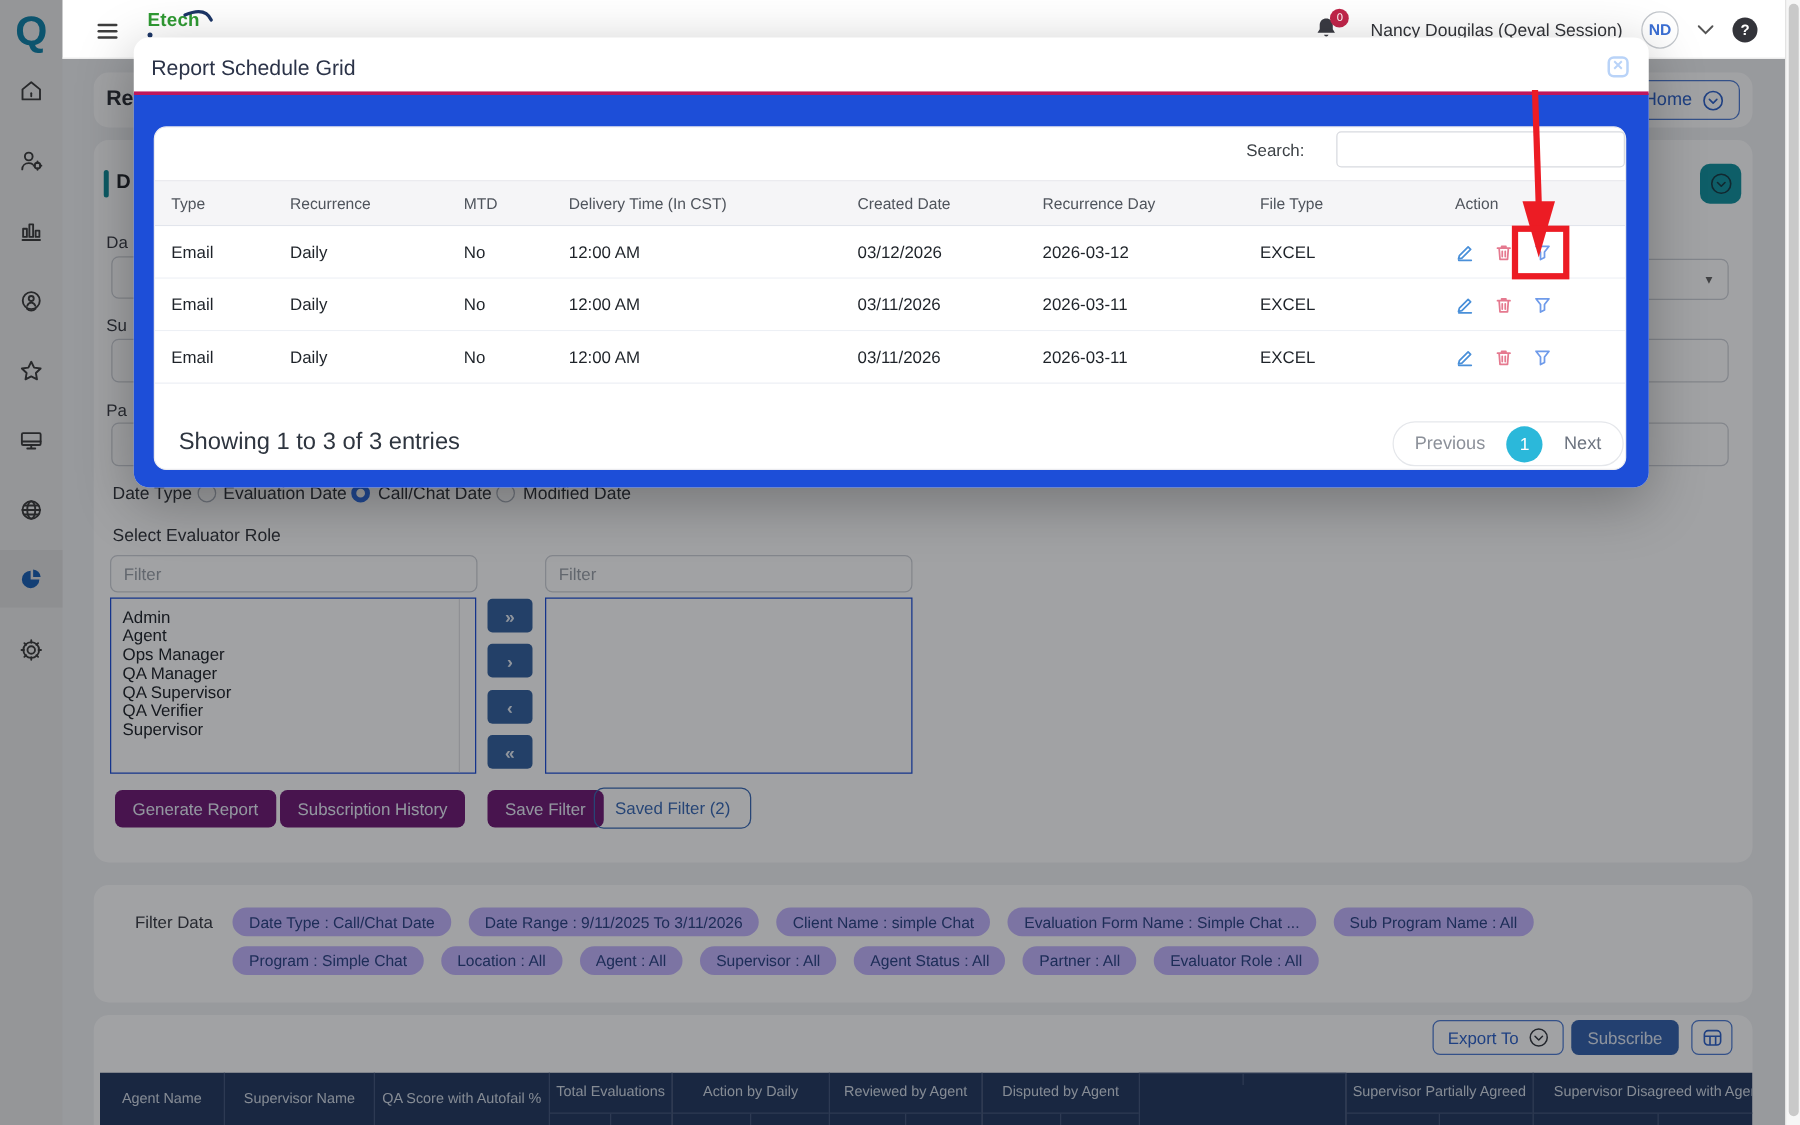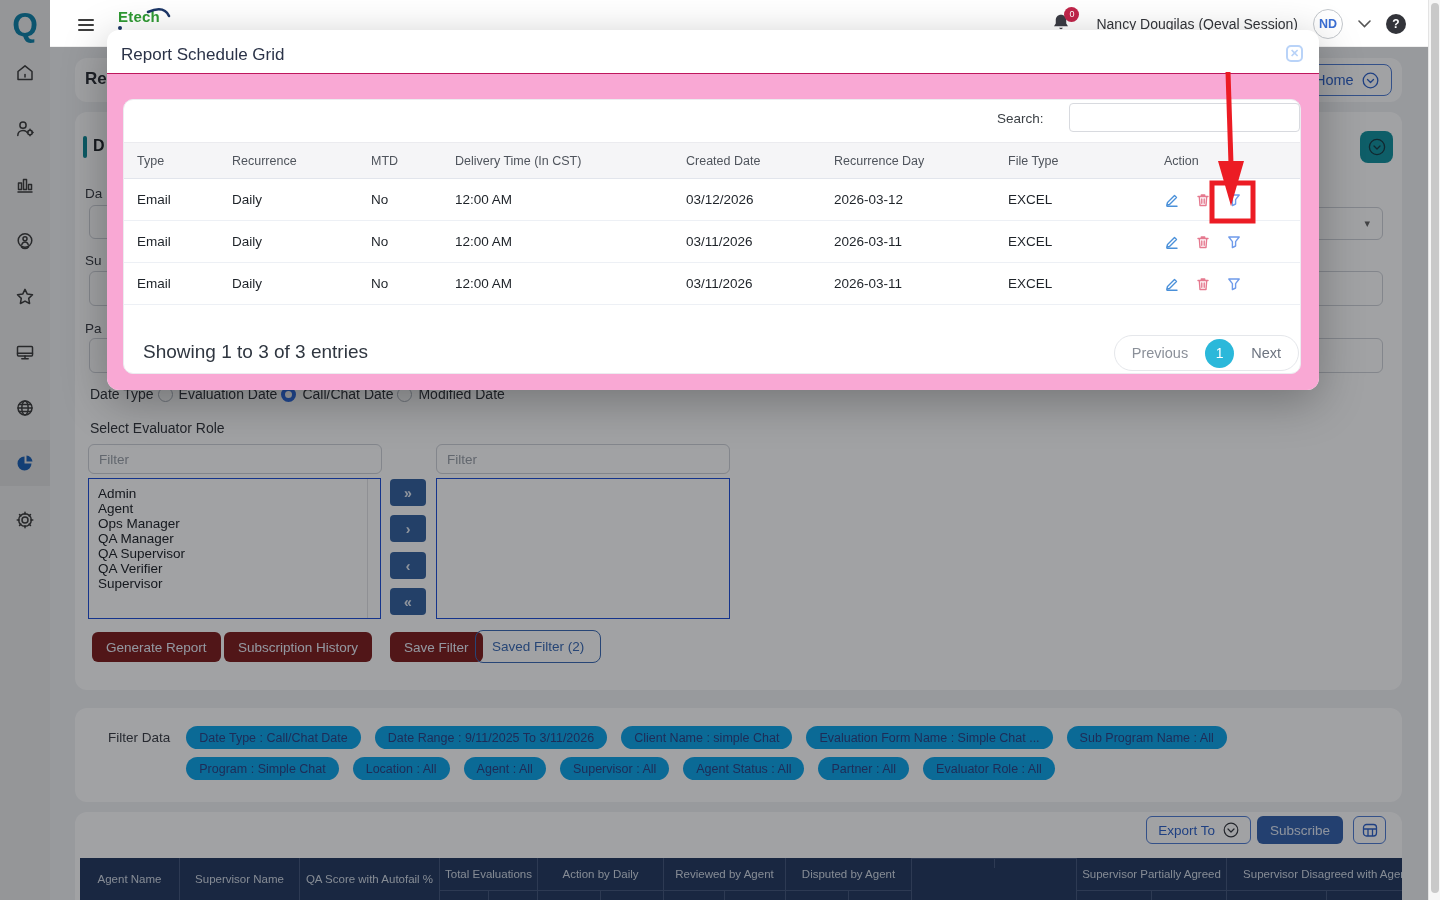--- a/index.html
+++ b/index.html
@@ -64,30 +64,30 @@
   .radio.checked{border:4.5px solid #2f6fe4;}
   .radio-opt{display:flex;align-items:center;gap:6px;}
   .evalrole-label{position:absolute;left:15px;top:308px;font-size:14px;color:#33363c;}
   .filter-input{position:absolute;height:30px;border:1px solid #cfd2d8;border-radius:6px;padding:0 10px;font-size:13.5px;color:#333;background:#fff;width:294px;}
   .filter-input::placeholder{color:#9aa0a8;}
   .listbox{position:absolute;top:366px;height:141px;border:1px solid #1d4ed8;background:#fff;font-size:13.5px;color:#20242a;overflow:hidden;}
   .listbox .items{padding:7px 9px;line-height:15px;}
   .listbox .track{position:absolute;right:0;top:0;width:13px;height:100%;border-left:1px solid #e2e2e6;}
   .xfer{position:absolute;left:315px;width:36px;height:27px;background:#35629f;border:none;border-radius:4px;color:#e3eaf4;
         font-size:14px;font-weight:bold;display:flex;align-items:center;justify-content:center;}
-  .btn-blue{position:absolute;top:520px;height:30px;padding:0 14px;background:#7f1d1d;border:none;border-radius:6px;
+  .btn-blue{position:absolute;top:520px;height:30px;padding:0 14px;background:#701a75;border:none;border-radius:6px;
             color:#e8eef8;font-size:13.5px;}
   .btn-outline-blue{position:absolute;top:518px;height:33px;padding:0 16px;background:transparent;border:1.5px solid #3a6ab5;
             border-radius:8px;color:#3a6ab5;font-size:13.5px;}
 
   
   .filter-card{left:75px;top:708px;width:1327px;height:94px;padding:18px 20px 0 33px;display:flex;align-items:flex-start;gap:16px;}
   .filter-card .fd-label{font-size:13.5px;color:#3a3d44;flex:none;margin-top:4px;}
   .chips{display:flex;flex-wrap:wrap;gap:8px 14px;max-width:1180px;}
-  .chip{height:23px;border-radius:12px;background:#0ea5e9;color:#2b4385;font-size:12.5px;font-weight:500;
+  .chip{height:23px;border-radius:12px;background:#c4b5fd;color:#2b4385;font-size:12.5px;font-weight:500;
         display:flex;align-items:center;padding:0 13px;white-space:nowrap;}
 
   
   .results-card{left:75px;top:812px;width:1327px;height:88px;border-radius:12px 12px 0 0;overflow:hidden;}
   .export-btn{position:absolute;right:151px;top:4px;height:28px;padding:0 11px;border:1.5px solid #4f7cd4;border-radius:6px;
               background:#fff;color:#2e62c9;font-size:13.5px;display:flex;align-items:center;gap:8px;}
   .subscribe-btn{position:absolute;right:59px;top:4px;height:28px;padding:0 13px;background:#3562ac;border:none;border-radius:6px;
               color:#dfe7f4;font-size:13.5px;}
   .gridbtn{position:absolute;right:16px;top:4px;width:33px;height:28px;border:1.5px solid #4f7cd4;border-radius:6px;background:#fff;
               color:#2e62c9;display:flex;align-items:center;justify-content:center;}
@@ -96,21 +96,21 @@
         display:flex;flex-direction:column;}
   .rcol .lbl{flex:1;display:flex;align-items:center;justify-content:center;white-space:nowrap;overflow:hidden;padding:0 4px;}
   .rcol .sub{height:10px;border-top:1px solid #45587c;display:flex;}
   .rcol .sub i{flex:1;}
   .rcol .sub i + i{border-left:1px solid #45587c;}
 
   
   .modal-title{position:absolute;left:14px;top:15px;font-size:17px;font-weight:500;color:#2b3348;}
   .modal-close{position:absolute;right:16px;top:15px;width:17px;height:17px;border:2px solid #b9d3f8;border-radius:5px;
                color:#b9d3f8;font-size:11px;font-weight:bold;display:flex;align-items:center;justify-content:center;line-height:1;}
-  .modal-body{position:absolute;left:0;top:43px;width:1212px;height:317px;background:#f9a8d4;border-top:1px solid #be185d;
+  .modal-body{position:absolute;left:0;top:43px;width:1212px;height:317px;background:#1d4ed8;border-top:3px solid #be185d;
               border-radius:0 0 12px 12px;}
   .mcard{position:absolute;left:16px;top:25px;width:1178px;height:275px;background:#fff;border:1px solid #ececf0;border-radius:10px;}
   .msearch-label{position:absolute;left:873px;top:11px;font-size:13.5px;color:#3c4146;}
   .msearch-input{position:absolute;left:945px;top:3px;width:231px;height:29px;border:1px solid #d8dadf;border-radius:4px;
                  padding:0 8px;font-size:13px;background:#fff;}
   .mhead,.mrow{display:grid;grid-template-columns:95px 139px 84px 231px 148px 174px 156px 1fr;align-items:center;}
   .mhead{position:absolute;left:0;top:42px;width:100%;height:37px;background:#f5f5f7;border-top:1px solid #ebebef;
          border-bottom:1px solid #e2e5ec;color:#4f545c;font-size:12.5px;}
   .mhead > div,.mrow > div{padding-left:13px;white-space:nowrap;overflow:hidden;}
   .mrow{position:absolute;left:0;width:100%;height:42px;background:#fff;border-bottom:1px solid #edf0f5;

